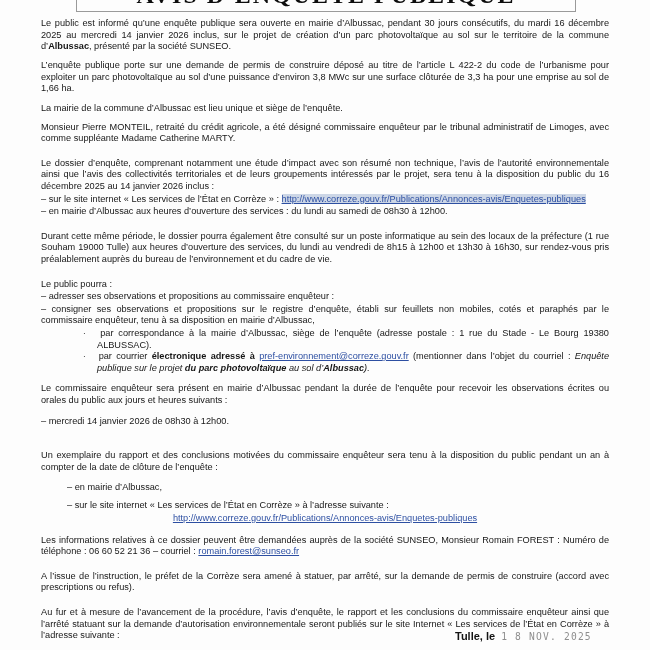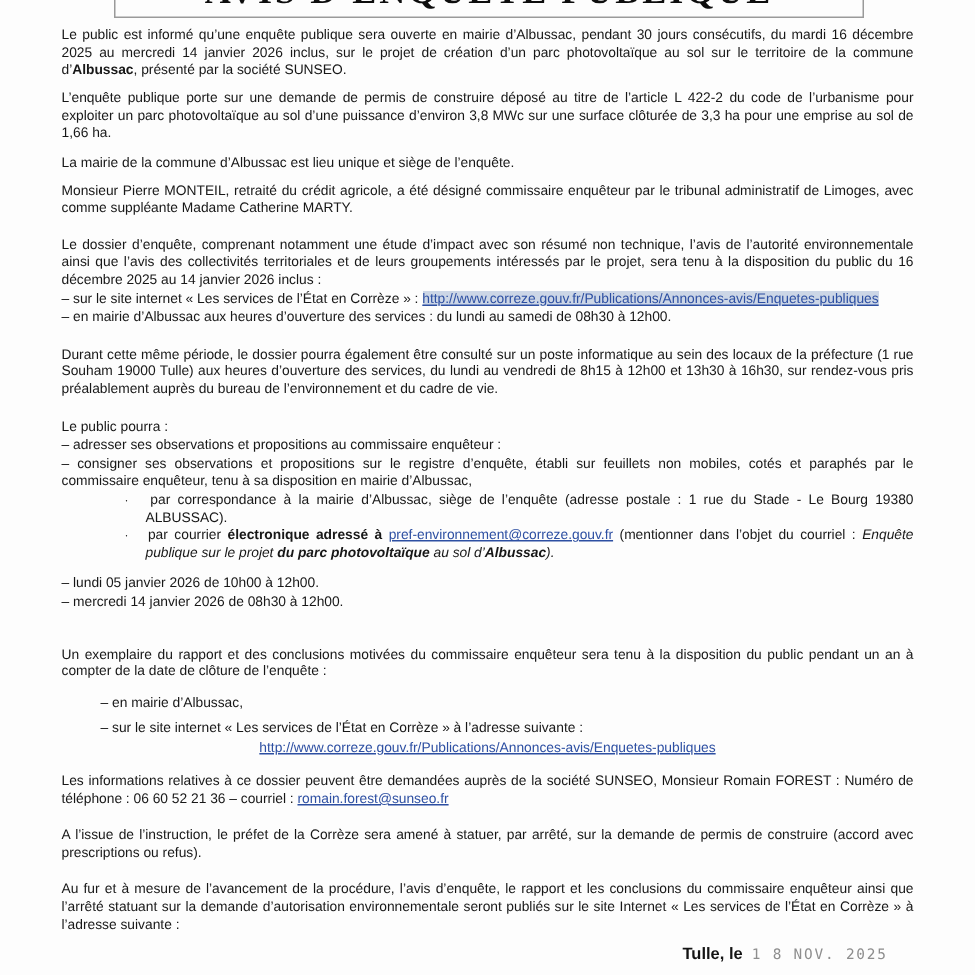--- a/index.html
+++ b/index.html
@@ -150,21 +150,21 @@
     <p class="para tight nojust">Le public pourra :</p>
     <p class="para tight nojust">– adresser ses observations et propositions au commissaire enquêteur :</p>
     <p class="para tight">– consigner ses observations et propositions sur le registre d’enquête, établi sur feuillets non mobiles, cotés et paraphés par le commissaire enquêteur, tenu à sa disposition en mairie d’Albussac,</p>
 
     <p class="bullet-row"><span class="bullet-dot">·</span>&nbsp;&nbsp;&nbsp;<span>par correspondance à la mairie d’Albussac, siège de l’enquête (adresse postale : 1 rue du Stade - Le Bourg 19380 ALBUSSAC).</span></p>
 
     <p class="bullet-row"><span class="bullet-dot">·</span>&nbsp;&nbsp;&nbsp;<span>par courrier </span><span class="b">électronique adressé à</span>&nbsp;<a class="link" href="#">pref-environnement@correze.gouv.fr</a><span> (mentionner dans l’objet du courriel : </span><span class="i">Enquête publique sur le projet </span><span class="bi">du parc photovoltaïque</span><span class="i"> au sol d’</span><span class="bi">Albussac</span><span class="i">).</span></p>
 
     <div style="height:9px"></div>
 
-    <p class="para tight nojust">– lundi 05 janvier 2026 de 10h00 à 12h00.</p>
+    <p class="para gap-md">Le commissaire enquêteur sera présent en mairie d’Albussac pendant la durée de l’enquête pour recevoir les observations écrites ou orales du public aux jours et heures suivants :</p>
     <p class="para gap-lg nojust">– mercredi 14 janvier 2026 de 08h30 à 12h00.</p>
 
     <div style="height:10px"></div>
 
     <p class="para gap-md">Un exemplaire du rapport et des conclusions motivées du commissaire enquêteur sera tenu à la disposition du public pendant un an à compter de la date de clôture de l’enquête :</p>
     <p class="para ind1 tight nojust">– en mairie d’Albussac,</p>
     <div style="height:5px"></div>
     <p class="para ind1 tight nojust">– sur le site internet « Les services de l’État en Corrèze » à l’adresse suivante :</p>
     <p class="center-line"><a class="link" href="#">http://www.correze.gouv.fr/Publications/Annonces-avis/Enquetes-publiques</a></p>
 

